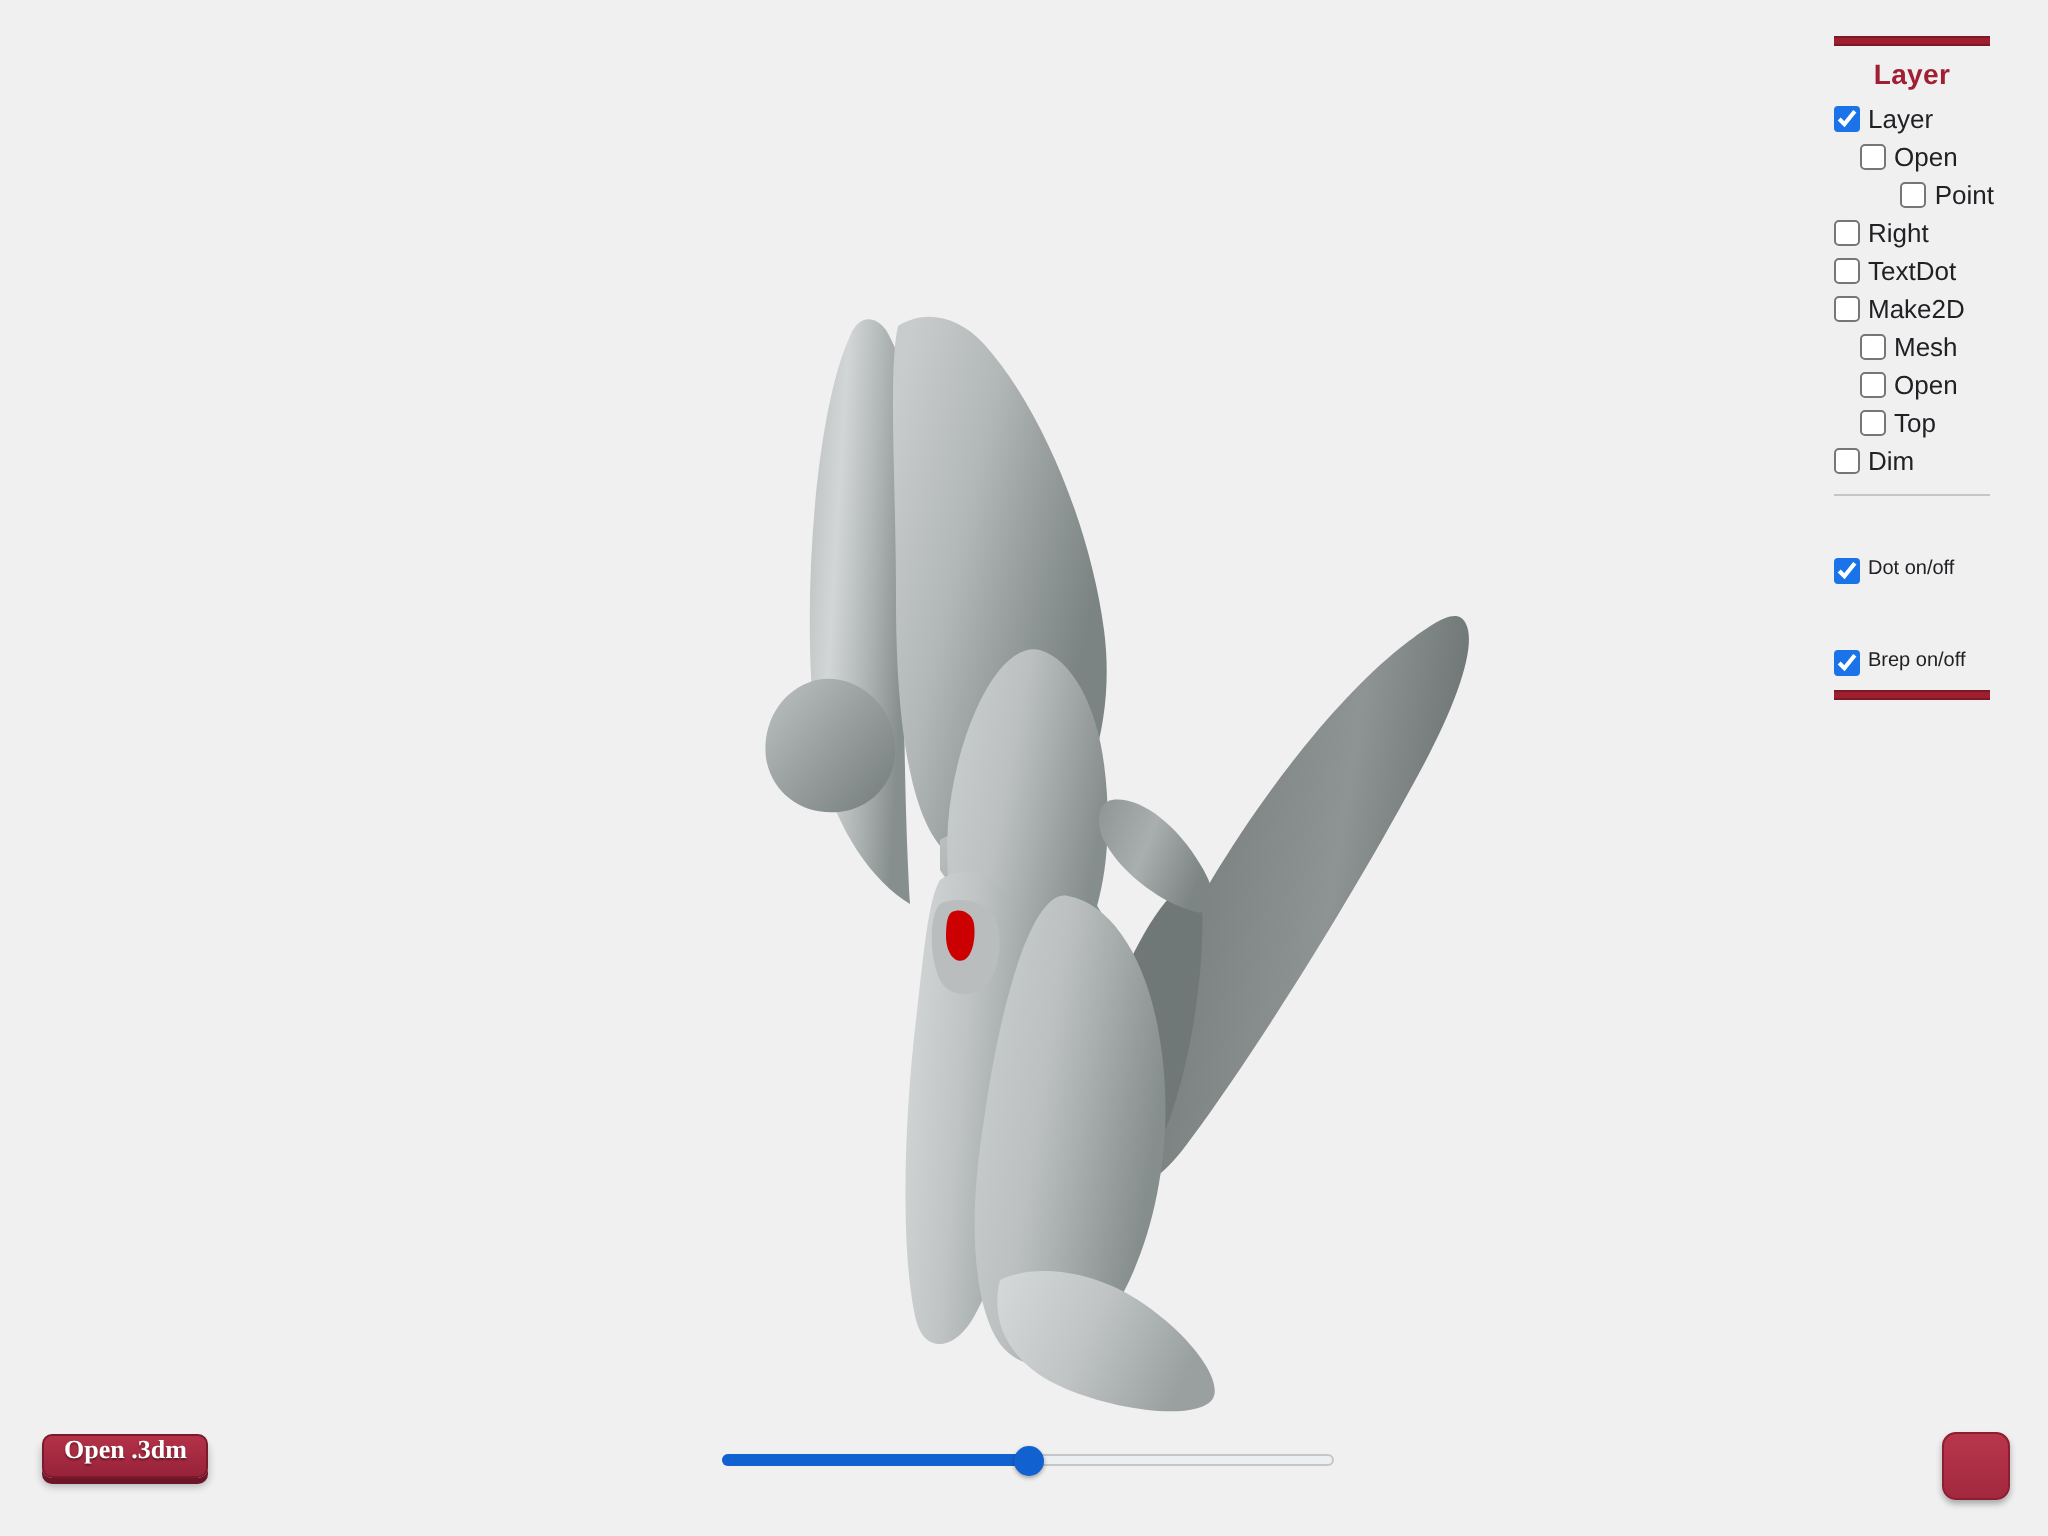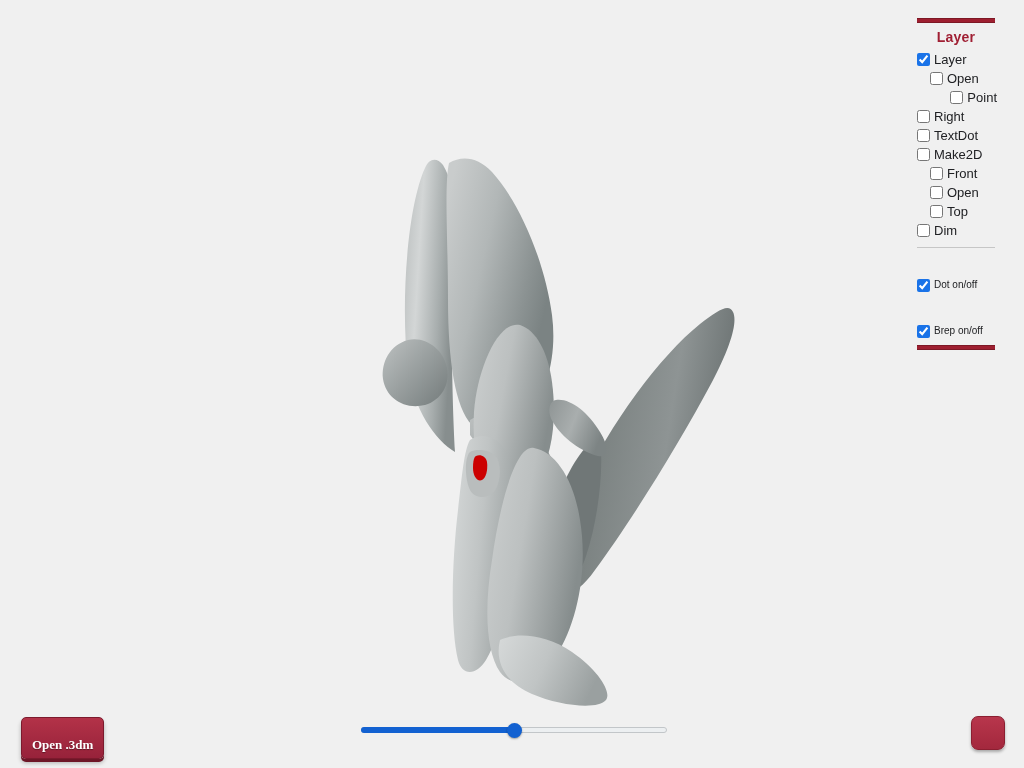--- a/index.html
+++ b/index.html
@@ -103,21 +103,21 @@
     font-size: 10px;
     color: #202124;
     line-height: 18px;
   }
 
   
   #open-button {
     position: absolute;
     left: 21px;
     top: 717px;
-    padding: 20px 10px 7px 10px;
+    padding: 0 10px 7px 10px;
     background: linear-gradient(#b33248, #97223a);
     color: #ffffff;
     font-family: "Liberation Serif", serif;
     font-weight: bold;
     font-size: 13px;
     border: 1px solid #7c1a2d;
     border-radius: 5px;
     box-shadow: 0 3px 0 #6e1627, 0 4px 4px rgba(0,0,0,.28);
     cursor: pointer;
     line-height: 1;
@@ -290,21 +290,21 @@
     <div class="layer-row">
       <input type="checkbox" style="">
       <span class="layer-label">TextDot</span>
     </div>
     <div class="layer-row">
       <input type="checkbox" style="">
       <span class="layer-label">Make2D</span>
     </div>
     <div class="layer-row indent-1">
       <input type="checkbox" style="">
-      <span class="layer-label">Front</span>
+      <span class="layer-label">Mesh</span>
     </div>
     <div class="layer-row indent-1">
       <input type="checkbox" style="">
       <span class="layer-label">Open</span>
     </div>
     <div class="layer-row indent-1">
       <input type="checkbox" style="">
       <span class="layer-label">Top</span>
     </div>
     <div class="layer-row">

